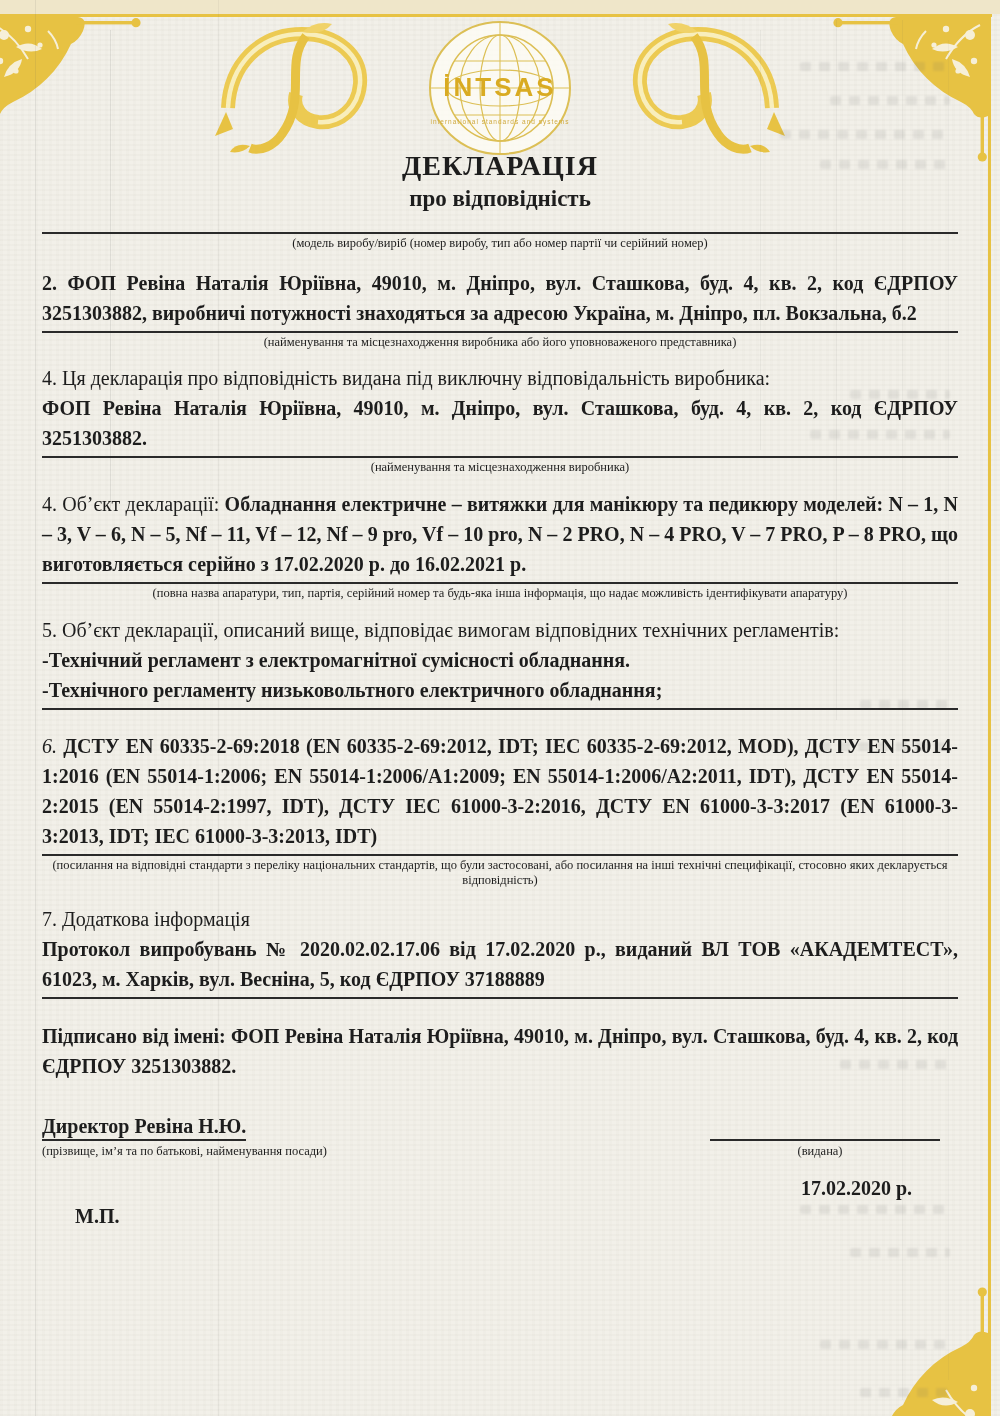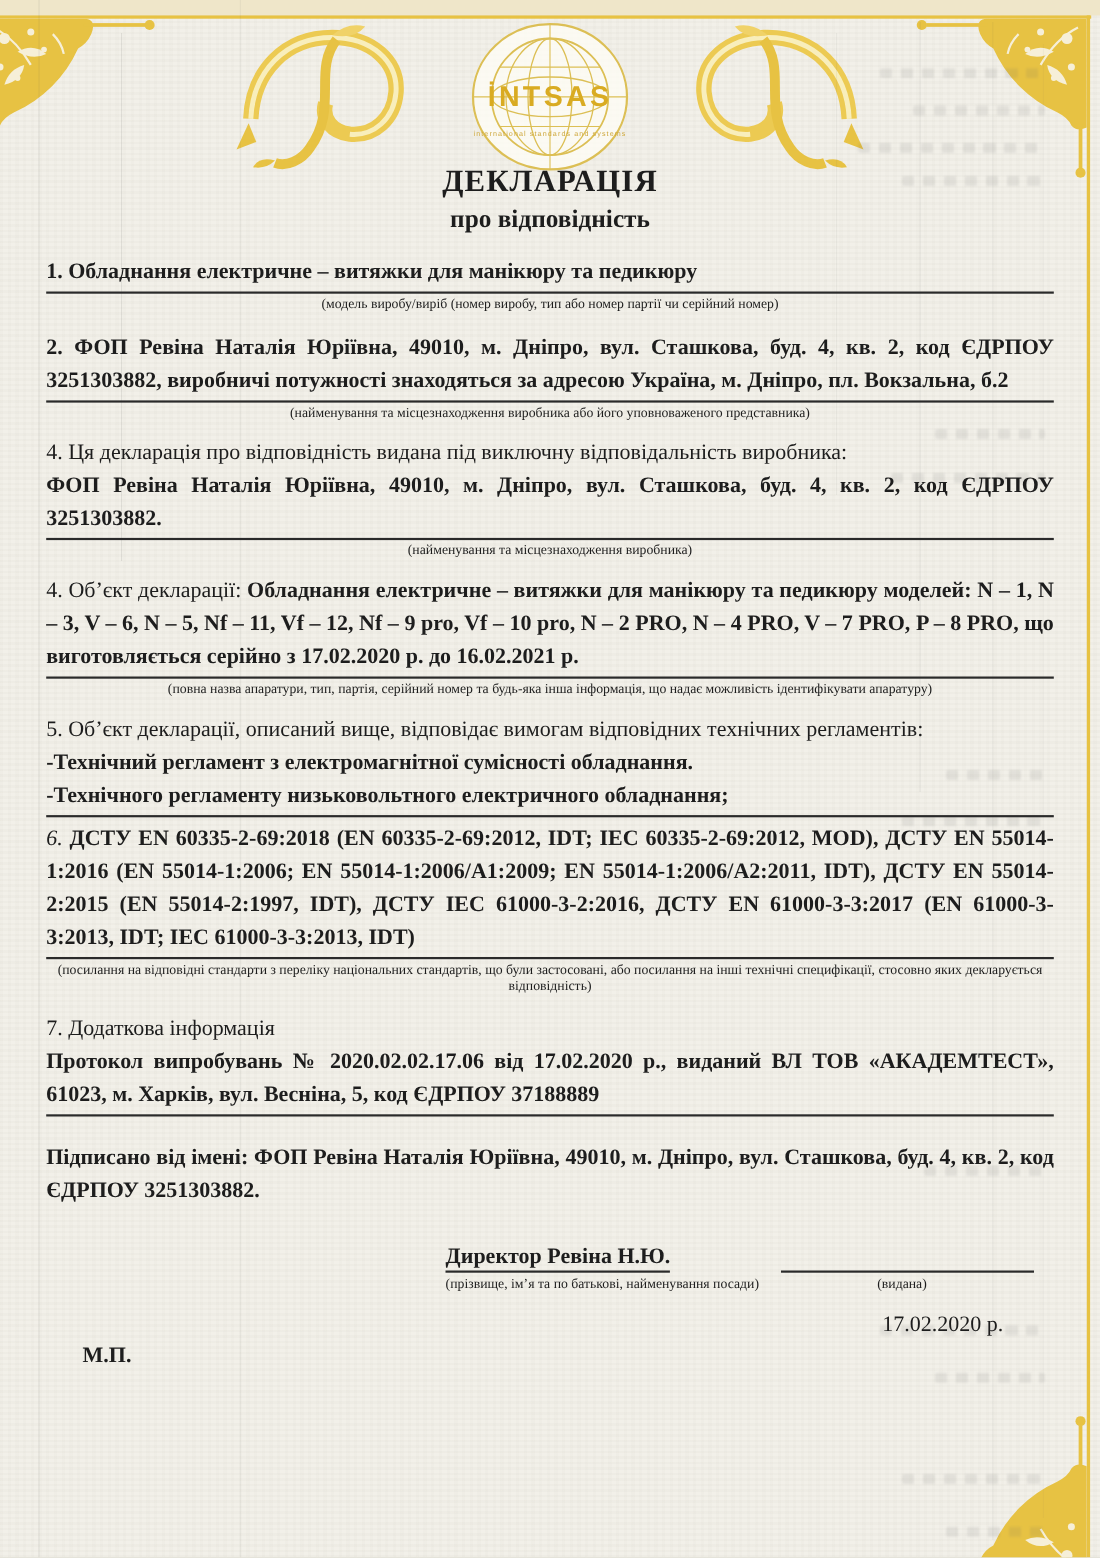--- a/index.html
+++ b/index.html
@@ -41,31 +41,31 @@
   .t2{font-size:23px;font-weight:bold;margin:4px 0 0;}
   p{margin:0;}
   .body-txt{font-size:20px;font-weight:bold;line-height:1.5;}
   .justify{text-align:justify;}
   .n{font-weight:normal;}
   .it{font-style:italic;font-weight:normal;}
   .rule{border-top:2px solid #2a2a2a;margin-top:3px;}
   .caption{font-size:12.5px;font-weight:normal;text-align:center;line-height:1.25;margin-top:2px;}
   .caption.narrow{max-width:900px;margin-left:auto;margin-right:auto;}
   .s1{margin-top:20px;} .s2{margin-top:16px;} .s3{margin-top:13px;}
-  .s4{margin-top:13px;} .s5{margin-top:13px;} .s6{margin-top:4px;}
+  .s4{margin-top:13px;} .s5{margin-top:13px;} .s6{margin-top:21px;}
   .s7{margin-top:15px;} .signed{margin-top:22px;}
-  .dir-row{display:flex;justify-content:flex-end;align-items:flex-end;margin-top:34px;}
+  .dir-row{display:flex;justify-content:space-between;align-items:flex-end;margin-top:34px;}
   .dir-name{display:inline-block;font-size:20px;font-weight:bold;border-bottom:2px solid #2a2a2a;padding-bottom:1px;}
   .dir-cap{font-size:12.5px;margin-top:3px;}
   .sig-block{width:260px;text-align:center;padding-right:8px;}
   .sig-line{border-top:2px solid #2a2a2a;margin:0 10px 3px 20px;}
   .sig-cap{font-size:12.5px;}
   .mp-row{display:flex;justify-content:space-between;margin-top:18px;}
   .mp{font-size:20px;font-weight:bold;margin-top:28px;margin-left:33px;}
-  .date{font-size:20px;font-weight:normal;margin-right:46px;}
+  .date{font-size:20px;font-weight:bold;margin-right:46px;}
 </style>
 </head>
 <body>
 
 <div class="page">
 
   <div class="topband"></div>
   <div class="gold-h"></div>
   <div class="gold-v"></div>
 
@@ -193,21 +193,20 @@
   <div class="streak" style="left:860px;top:1388px;width:90px"></div>
 
   <div class="content">
 
     <div class="titles">
       <h1 class="t1">ДЕКЛАРАЦІЯ</h1>
       <h2 class="t2">про відповідність</h2>
     </div>
 
     <div class="s1">
-      <p class="body-txt">1. Обладнання електричне – витяжки для манікюру та педикюру</p>
       <div class="rule"></div>
       <p class="caption">(модель виробу/виріб (номер виробу, тип або номер партії чи серійний номер)</p>
     </div>
 
     <div class="s2">
       <p class="body-txt justify">2. ФОП Ревіна Наталія Юріївна, 49010, м. Дніпро, вул. Сташкова, буд. 4, кв. 2, код ЄДРПОУ 3251303882, виробничі потужності знаходяться за адресою Україна, м. Дніпро, пл. Вокзальна, б.2</p>
       <div class="rule"></div>
       <p class="caption">(найменування та місцезнаходження виробника або його уповноваженого представника)</p>
     </div>
 

